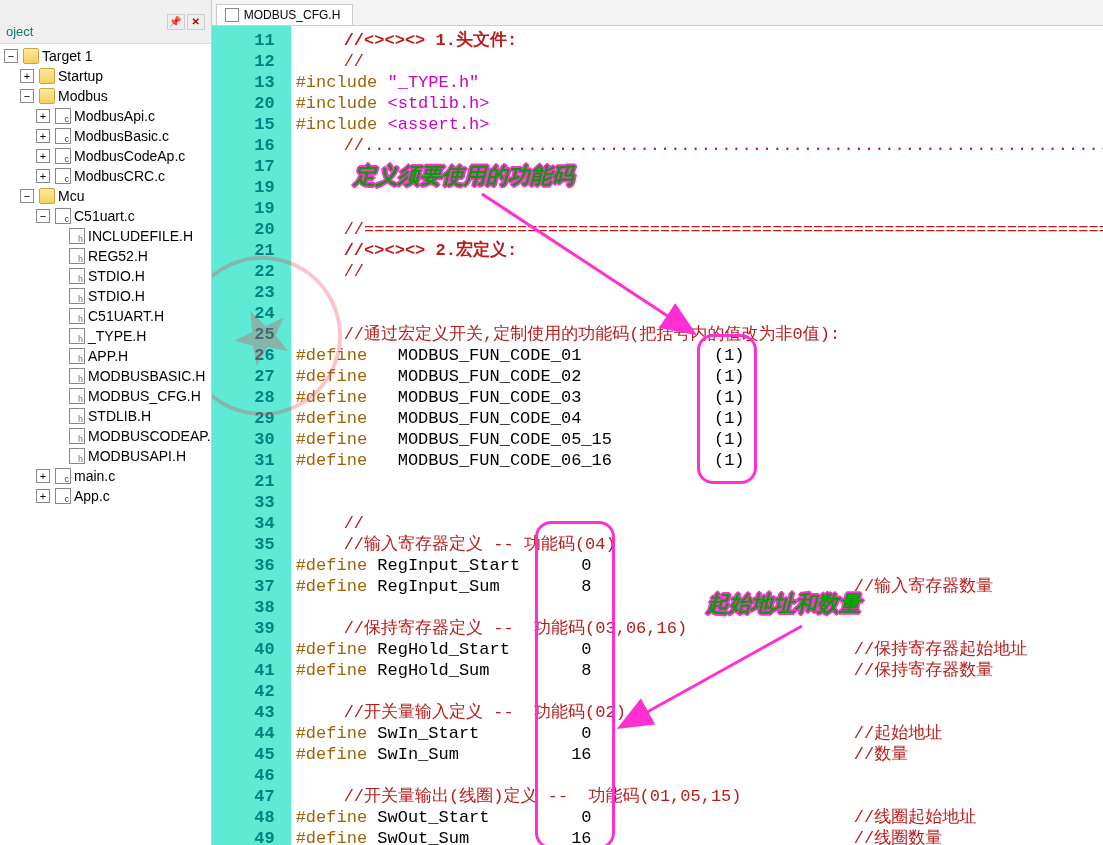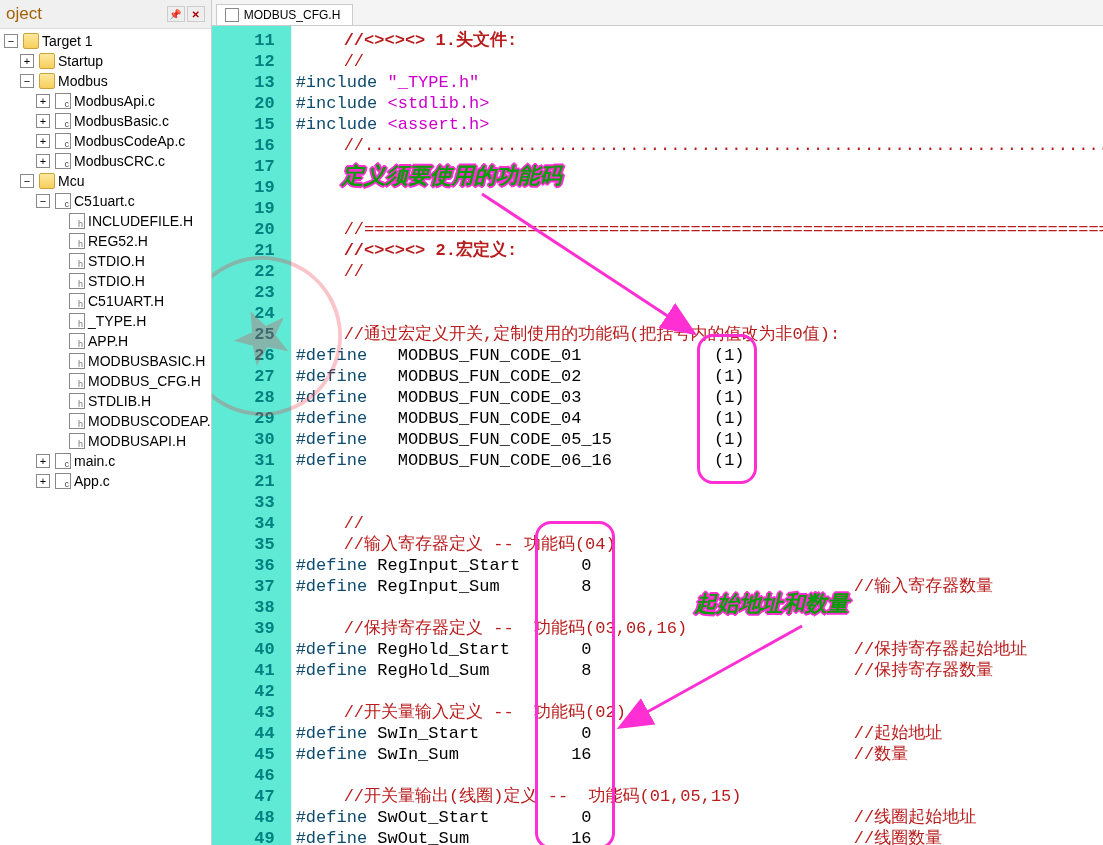--- a/index.html
+++ b/index.html
@@ -1,20 +1,20 @@
 <!DOCTYPE html>
 <html><head>
 <meta charset="utf-8">
 <style>
 * { margin: 0; padding: 0; box-sizing: border-box; }
 body { font-family: "Segoe UI", Tahoma, sans-serif; font-size: 13px; background: #fff; overflow: hidden; }
 .app { display: flex; height: 845px; width: 1103px; }
 .sidebar { width: 230px; border-right: 1px solid #ccc; background: #fafafa; display: flex; flex-direction: column; }
 .sidebar-header { padding: 4px 6px; background: #f0f0f0; border-bottom: 1px solid #ddd; display: flex; align-items: center; justify-content: space-between; }
-.sidebar-title { font-size: 17px; color: #a16207; }
+.sidebar-title { font-size: 13px; color: #0f766e; margin-top: 20px; }
 .sidebar-ctrls { display: flex; gap: 2px; }
 .pin, .close-btn { width: 18px; height: 16px; border: 1px solid #ccc; background: #eee; display: inline-flex; align-items: center; justify-content: center; font-size: 10px; cursor: pointer; }
 .close-btn { color: #a00; font-weight: bold; }
 .sidebar-body { flex: 1; padding: 2px 0; background: #fff; overflow: auto; }
 .tree { list-style: none; }
 .tree ul { list-style: none; padding-left: 16px; }
 .tree li { padding: 2px 0 2px 4px; white-space: nowrap; cursor: pointer; display: flex; align-items: center; font-size: 14px; }
 .tw { width: 14px; height: 14px; border: 1px solid #888; display: inline-flex; align-items: center; justify-content: center; font-size: 11px; line-height: 10px; background: #fff; margin-right: 2px; user-select: none; }
 .tw-empty { width: 14px; display: inline-block; }
 .folder-icon, .file-icon, .inc-icon { width: 16px; height: 16px; display: inline-block; margin: 0 3px; }
@@ -26,28 +26,28 @@
 .editor-area { flex: 1; display: flex; flex-direction: column; position: relative; }
 .tabbar { height: 26px; background: #f4f4f4; border-bottom: 1px solid #ccc; display: flex; align-items: flex-end; padding-left: 4px; }
 .tab { background: #fff; border: 1px solid #ccc; border-bottom: none; padding: 3px 12px 3px 8px; display: flex; align-items: center; gap: 5px; font-size: 12px; cursor: pointer; }
 .tab-icon { width: 14px; height: 14px; background: #fff; border: 1px solid #888; display: inline-block; }
 .code-wrap { flex: 1; display: flex; overflow: hidden; position: relative; }
 .gutter { width: 80px; background: #5eead4; border-right: 1px solid #f0f0f0; text-align: right; padding: 4px 16px 0 0; font-family: "Courier New", monospace; font-size: 17px; font-weight: bold; color: #008080; user-select: none; }
 .gutter div { height: 21px; line-height: 21px; }
 .code { flex: 1; font-family: "Courier New", monospace; font-size: 17px; line-height: 21px; padding: 4px 0 0 4px; white-space: pre; position: relative; overflow: hidden; }
 .code-line { height: 21px; }
 .cmt { color: #b91c1c; margin-left: 48px; }
-.kw { color: #0c4a6e; }
+.kw { color: #a16207; }
 .str-q { color: #cc00cc; }
 .str-a { color: #cc00cc; }
 .ident { color: #000; }
 .bold-cmt { font-weight: bold; }
 .overlay { position: absolute; pointer-events: none; top: 0; left: 0; right: 0; bottom: 0; }
 .callout { position: absolute; font-family: "Microsoft YaHei", sans-serif; font-style: italic; font-weight: 900; font-size: 22px; color: #00a000; text-shadow: -1px -1px 0 #fff,1px -1px 0 #fff,-1px 1px 0 #fff,1px 1px 0 #fff; }
-.callout.magenta-out { text-shadow: -1px -1px 0 #ff2fd4,1px -1px 0 #ff2fd4,-1px 1px 0 #ff2fd4,1px 1px 0 #ff2fd4,-2px 0 0 #ff2fd4,2px 0 0 #ff2fd4,0 -2px 0 #ff2fd4,0 2px 0 #ff2fd4; }
+.callout.magenta-out { text-shadow: -1px -1px 0 #ff2fd4,1px -1px 0 #ff2fd4,-1px 1px 0 #ff2fd4,1px 1px 0 #ff2fd4,-2px 0 0 #ff2fd4,2px 0 0 #ff2fd4,0 -2px 0 #ff2fd4,0 2px 0 #ff2fd4; margin-left: 12px; }
 .box { position: absolute; border: 3px solid #ff2fd4; border-radius: 16px; }
 .watermark { position: absolute; width: 160px; height: 160px; border: 4px solid #e34; border-radius: 50%; opacity: 0.28; display: flex; align-items: center; justify-content: center; color: #e34; font-size: 20px; font-weight: bold; transform: rotate(-25deg); }
 .watermark svg { position: absolute; }
 svg.arrow { position: absolute; overflow: visible; }
 </style>
 </head>
 <body>
 
 <div class="app">
 

